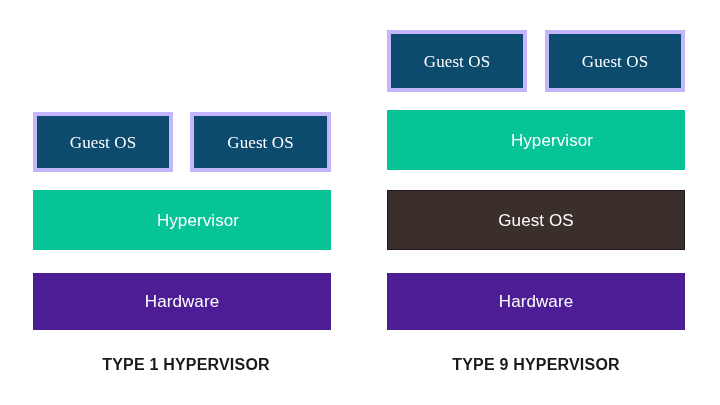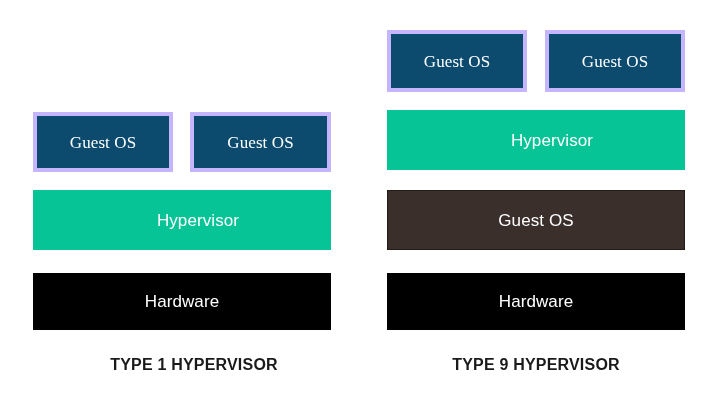--- a/index.html
+++ b/index.html
@@ -58,21 +58,21 @@
   }
   .band.hypervisor {
     background: #06c496;
     padding-left: 32px;
   }
   .band.hostos {
     background: #3b2f2c;
     border: 1px solid #231b19;
   }
   .band.hardware {
-    background: #000000;
+    background: #4c1d95;
   }
   .caption {
     position: absolute;
     width: 298px;
     text-align: center;
     font-size: 16px;
     font-weight: 700;
     color: #1a1a1a;
     letter-spacing: 0.2px;
     white-space: nowrap;
@@ -94,21 +94,21 @@
     </div>
 
     <div class="band hypervisor" style="left:0px; top:190px; width:298px; height:60px;">
       <span>Hypervisor</span>
     </div>
 
     <div class="band hardware" style="left:0px; top:273px; width:298px; height:57px;">
       <span>Hardware</span>
     </div>
 
-    <div class="caption" style="left:12px; top:356px;">TYPE 1 HYPERVISOR</div>
+    <div class="caption" style="left:4px; top:356px;">TYPE 1 HYPERVISOR</div>
   </div>
 
   <div class="stack" id="stack-type2">
 
     <div class="band guest" style="left:0px; top:30px; width:140px; height:62px;">
       <span>Guest OS</span>
     </div>
 
     <div class="band guest" style="left:158px; top:30px; width:140px; height:62px;">
       <span>Guest OS</span>

